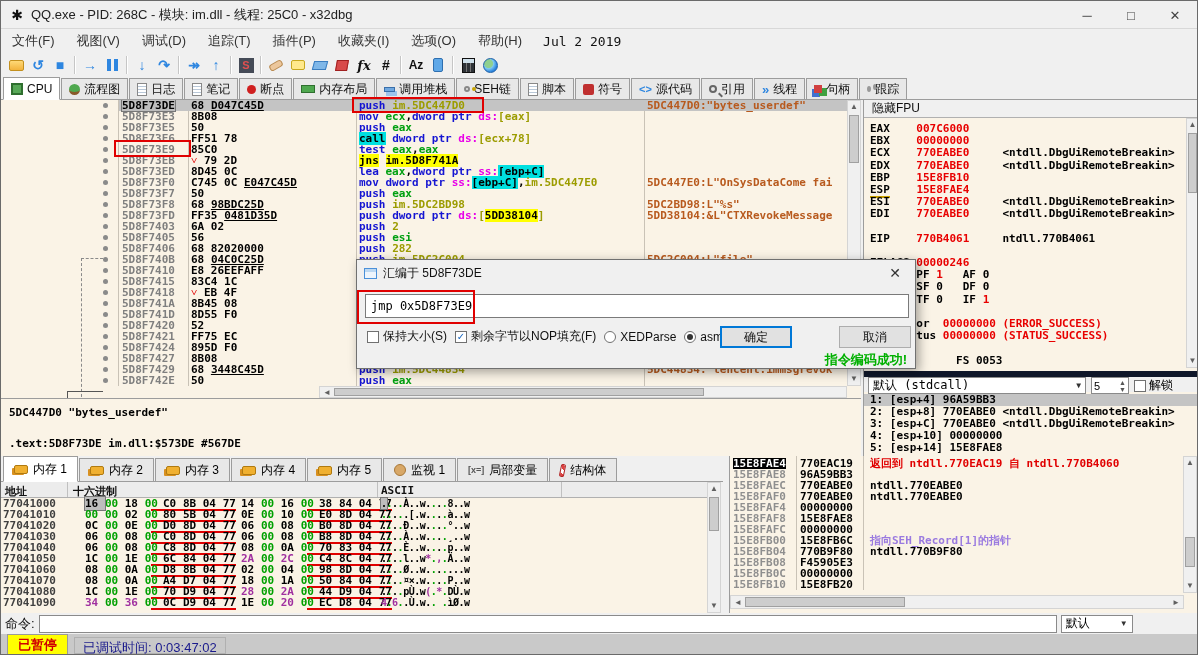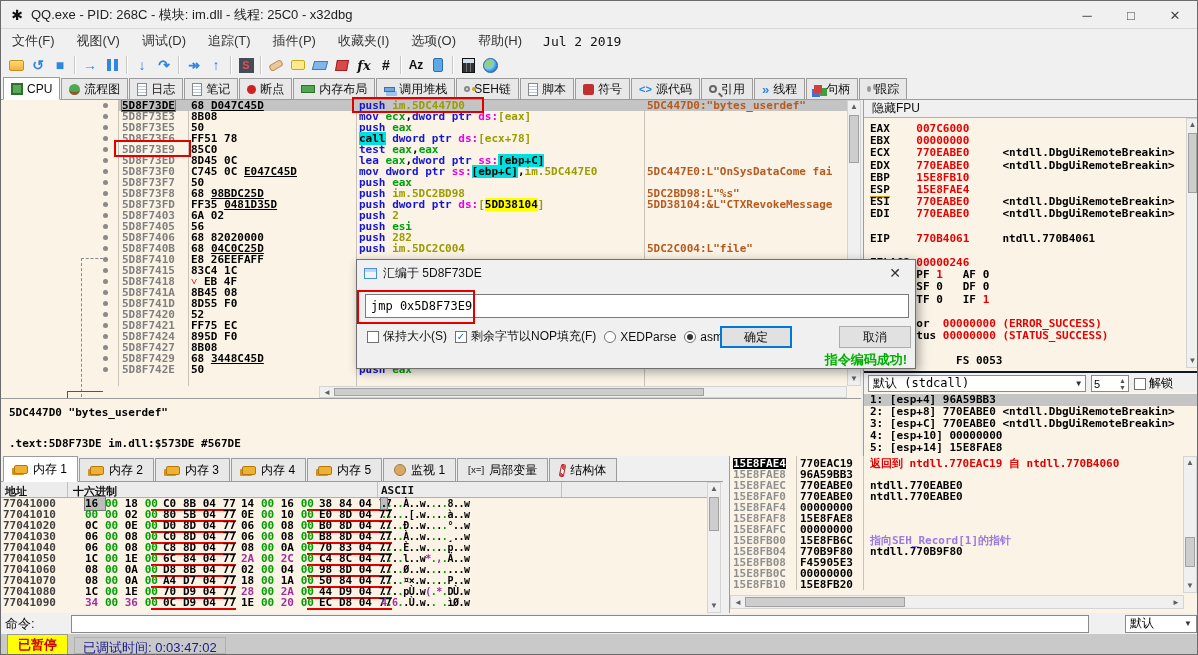--- a/index.html
+++ b/index.html
@@ -61,21 +61,21 @@
   .vt-trace{width:4px;height:6px;background:#999;border-radius:50%;box-shadow:6px -2px 0 #999;}
 
   
   #disasm-pane{position:absolute;left:0;top:99px;width:860px;height:298px;background:#faf3e6;overflow:hidden;}
   .colline{position:absolute;top:0;bottom:12px;width:1px;background:#c9c2b6;}
   .drow{position:relative;height:11px;font-size:11px;line-height:11px;}
   .drow.sel::before{content:"";position:absolute;left:118px;right:14px;top:0;bottom:0;background:#c4c4c4;}
   .dcell{position:absolute;top:0;}
   .dot{position:absolute;left:102px;top:3px;width:5px;height:5px;border-radius:50%;background:#8a8a8a;}
   .daddr{left:121px;color:#7f7f7f;}
-  .drow.sel .daddr{color:#000;background:#bdbdbd;outline:1px solid #777;text-decoration:underline;}
+  .drow.sel .daddr{color:#000;background:#bdbdbd;outline:1px solid #777;}
   .dbytes{left:190px;color:#000;}
   .dops{left:358px;}
   .dcmt{left:646px;color:#b85a1e;}
   .bu{text-decoration:underline;}
   .mk{color:#e00000;}
   .c-m{color:#1414d2;}.c-r{color:#00a010;}.c-o{color:#9c9c00;}.c-g{color:#e800e8;}.c-k{color:#000;}
   .c-hc{background:#00e0e0;color:#000;}.c-hy{background:#ffff00;color:#000;}.c-hb{background:#00e0e0;color:#000;}
   .jl{position:absolute;}
 
   
@@ -90,22 +90,22 @@
 
   
   #reg-pane{position:absolute;left:862px;top:99px;width:336px;height:356px;background:#faf3e6;border-left:1px solid #9c9c9c;}
   #fpu-header{position:absolute;left:0;top:0;width:100%;height:18px;background:#f0f0f0;border-bottom:1px solid #b0b0b0;
               font-size:12px;color:#111;display:flex;align-items:center;padding-left:8px;}
   #reg-lines{position:absolute;left:6px;top:23px;font-size:11px;}
   .rline{height:12.2px;line-height:12.2px;}
   .rn{color:#000;}.rv{color:#e80000;}.rs{color:#000;}
   .rnu{color:#000;border-bottom:2px solid #c8a000;}
   #reg-scroll{right:0;top:18px;width:13px;height:250px;}
-  #conv-row{position:absolute;left:0;top:271px;width:100%;height:21px;background:#f0f0f0;border-top:2px solid #0f172a;
-            display:flex;align-items:flex-end;gap:5px;padding:0 4px;}
+  #conv-row{position:absolute;left:0;top:271px;width:100%;height:21px;background:#f0f0f0;border-top:6px solid #0f172a;
+            display:flex;align-items:flex-start;gap:5px;padding:0 4px;}
   #conv-select{width:218px;height:17px;background:#fff;border:1px solid #8a8a8a;font-size:12px;
                font-family:"DejaVu Sans Mono",monospace;display:flex;align-items:center;justify-content:space-between;padding:0 4px;}
   #conv-spin{width:38px;height:17px;background:#fff;border:1px solid #8a8a8a;font-size:11px;display:flex;align-items:center;justify-content:space-between;padding:0 2px;}
   .spinarrows{font-size:7px;line-height:7px;color:#555;}
   #conv-unlock{display:flex;align-items:center;gap:3px;font-size:12px;}
   .cb{width:12px;height:12px;background:#fff;border:1px solid #707070;display:inline-flex;align-items:center;justify-content:center;font-size:10px;}
   #arg-rows{position:absolute;left:0;top:294px;width:100%;font-size:11px;}
   .arow{height:12px;line-height:12px;padding-left:6px;color:#000;}
   .arow.sel{background:#c4c4c4;}
 
@@ -142,21 +142,21 @@
   .saddr{position:absolute;left:3px;color:#8f8f8f;}
   .saddr.ssel{background:#000;color:#fff;}
   .sval{position:absolute;left:70px;color:#000;}
   .scmt{position:absolute;left:140px;white-space:pre;}
   .sc-red{color:#e00000;}.sc-purple{color:#9a7ae0;}.sc-k{color:#000;}
   .stack-div{position:absolute;top:0;height:134px;width:1px;background:#c9c2b6;}
   #stack-hscroll{left:0;top:139px;width:454px;height:14px;}
   #stack-vscroll{right:2px;top:0;width:14px;height:137px;}
 
   
-  #cmd-bar{position:absolute;left:0;top:612px;width:100%;height:21px;background:#f0f0f0;display:flex;align-items:center;justify-content:space-between;}
+  #cmd-bar{position:absolute;left:0;top:612px;width:100%;height:21px;background:#f0f0f0;display:flex;align-items:center;}
   #cmd-label{font-size:13px;color:#111;margin:0 4px 0 4px;}
   #cmd-input{width:1018px;height:18px;background:#fff;border:1px solid #8a8a8a;font-size:12px;padding:0 3px;}
   #cmd-profile{margin-left:4px;width:72px;height:18px;background:#fff;border:1px solid #8a8a8a;font-size:12px;
                display:flex;align-items:center;justify-content:space-between;padding:0 4px;}
   #status-bar{position:absolute;left:0;top:633px;width:100%;height:22px;background:#c9c9c9;display:flex;align-items:center;gap:6px;padding:0 6px;}
   #status-state{background:#ffff00;color:#d00000;font-weight:bold;font-size:13px;padding:1px 10px;border:1px solid #9a9a9a;}
   #status-msg{font-size:13px;color:#111;background:#c9c9c9;border:1px solid #b0b0b0;border-right:none;flex:1;padding:1px 6px;height:17px;}
   #status-time{font-size:13px;color:#1a1a8c;border:1px solid #b0b0b0;padding:1px 8px;height:17px;white-space:nowrap;}
 
   
@@ -332,20 +332,21 @@
     <div class="colline" style="left:117px"></div>
     <div class="colline" style="left:187px"></div>
     <div class="colline" style="left:355px"></div>
     <div class="colline" style="left:643px"></div>
     <div id="disasm-rows">
         <div class="drow mono sel"><span class="dot"></span><span class="dcell daddr">5D8F73DE</span><span class="dcell dbytes"><span>68 </span><span class="bu">D047C45D</span></span><span class="dcell dops"><span class="c-m">push </span><span class="c-o">im.5DC447D0</span></span><span class="dcell dcmt">5DC447D0:"bytes_userdef"</span></div>
         <div class="drow mono"><span class="dot"></span><span class="dcell daddr">5D8F73E3</span><span class="dcell dbytes"><span>8B08</span></span><span class="dcell dops"><span class="c-m">mov </span><span class="c-r">ecx</span><span class="c-k">,</span><span class="c-m">dword ptr </span><span class="c-g">ds:</span><span class="c-o">[eax]</span></span></div>
         <div class="drow mono"><span class="dot"></span><span class="dcell daddr">5D8F73E5</span><span class="dcell dbytes"><span>50</span></span><span class="dcell dops"><span class="c-m">push </span><span class="c-r">eax</span></span></div>
         <div class="drow mono"><span class="dot"></span><span class="dcell daddr">5D8F73E6</span><span class="dcell dbytes"><span>FF51 78</span></span><span class="dcell dops"><span class="c-hc">call</span><span class="c-k"> </span><span class="c-m">dword ptr </span><span class="c-g">ds:</span><span class="c-o">[ecx+78]</span></span></div>
         <div class="drow mono"><span class="dot"></span><span class="dcell daddr">5D8F73E9</span><span class="dcell dbytes"><span>85C0</span></span><span class="dcell dops"><span class="c-m">test </span><span class="c-r">eax</span><span class="c-k">,</span><span class="c-r">eax</span></span></div>
+        <div class="drow mono"><span class="dot"></span><span class="dcell daddr">5D8F73EB</span><span class="dcell dbytes"><span class=" mk">˅ </span><span>79 2D</span></span><span class="dcell dops"><span class="c-hy">jns</span><span class="c-k"> </span><span class="c-hy">im.5D8F741A</span></span></div>
         <div class="drow mono"><span class="dot"></span><span class="dcell daddr">5D8F73ED</span><span class="dcell dbytes"><span>8D45 0C</span></span><span class="dcell dops"><span class="c-m">lea </span><span class="c-r">eax</span><span class="c-k">,</span><span class="c-m">dword ptr </span><span class="c-g">ss:</span><span class="c-hb">[ebp+C]</span></span></div>
         <div class="drow mono"><span class="dot"></span><span class="dcell daddr">5D8F73F0</span><span class="dcell dbytes"><span>C745 0C </span><span class="bu">E047C45D</span></span><span class="dcell dops"><span class="c-m">mov </span><span class="c-m">dword ptr </span><span class="c-g">ss:</span><span class="c-hb">[ebp+C]</span><span class="c-k">,</span><span class="c-o">im.5DC447E0</span></span><span class="dcell dcmt">5DC447E0:L"OnSysDataCome fai</span></div>
         <div class="drow mono"><span class="dot"></span><span class="dcell daddr">5D8F73F7</span><span class="dcell dbytes"><span>50</span></span><span class="dcell dops"><span class="c-m">push </span><span class="c-r">eax</span></span></div>
         <div class="drow mono"><span class="dot"></span><span class="dcell daddr">5D8F73F8</span><span class="dcell dbytes"><span>68 </span><span class="bu">98BDC25D</span></span><span class="dcell dops"><span class="c-m">push </span><span class="c-o">im.5DC2BD98</span></span><span class="dcell dcmt">5DC2BD98:L"%s"</span></div>
         <div class="drow mono"><span class="dot"></span><span class="dcell daddr">5D8F73FD</span><span class="dcell dbytes"><span>FF35 </span><span class="bu">0481D35D</span></span><span class="dcell dops"><span class="c-m">push </span><span class="c-m">dword ptr </span><span class="c-g">ds:</span><span class="c-o">[</span><span class="c-hy">5DD38104</span><span class="c-o">]</span></span><span class="dcell dcmt">5DD38104:&amp;L"CTXRevokeMessage</span></div>
         <div class="drow mono"><span class="dot"></span><span class="dcell daddr">5D8F7403</span><span class="dcell dbytes"><span>6A 02</span></span><span class="dcell dops"><span class="c-m">push </span><span class="c-o">2</span></span></div>
         <div class="drow mono"><span class="dot"></span><span class="dcell daddr">5D8F7405</span><span class="dcell dbytes"><span>56</span></span><span class="dcell dops"><span class="c-m">push </span><span class="c-r">esi</span></span></div>
         <div class="drow mono"><span class="dot"></span><span class="dcell daddr">5D8F7406</span><span class="dcell dbytes"><span>68 82020000</span></span><span class="dcell dops"><span class="c-m">push </span><span class="c-o">282</span></span></div>
         <div class="drow mono"><span class="dot"></span><span class="dcell daddr">5D8F740B</span><span class="dcell dbytes"><span>68 </span><span class="bu">04C0C25D</span></span><span class="dcell dops"><span class="c-m">push </span><span class="c-o">im.5DC2C004</span></span><span class="dcell dcmt">5DC2C004:L"file"</span></div>
         <div class="drow mono"><span class="dot"></span><span class="dcell daddr">5D8F7410</span><span class="dcell dbytes"><span>E8 26EEFAFF</span></span><span class="dcell dops"></span></div>

